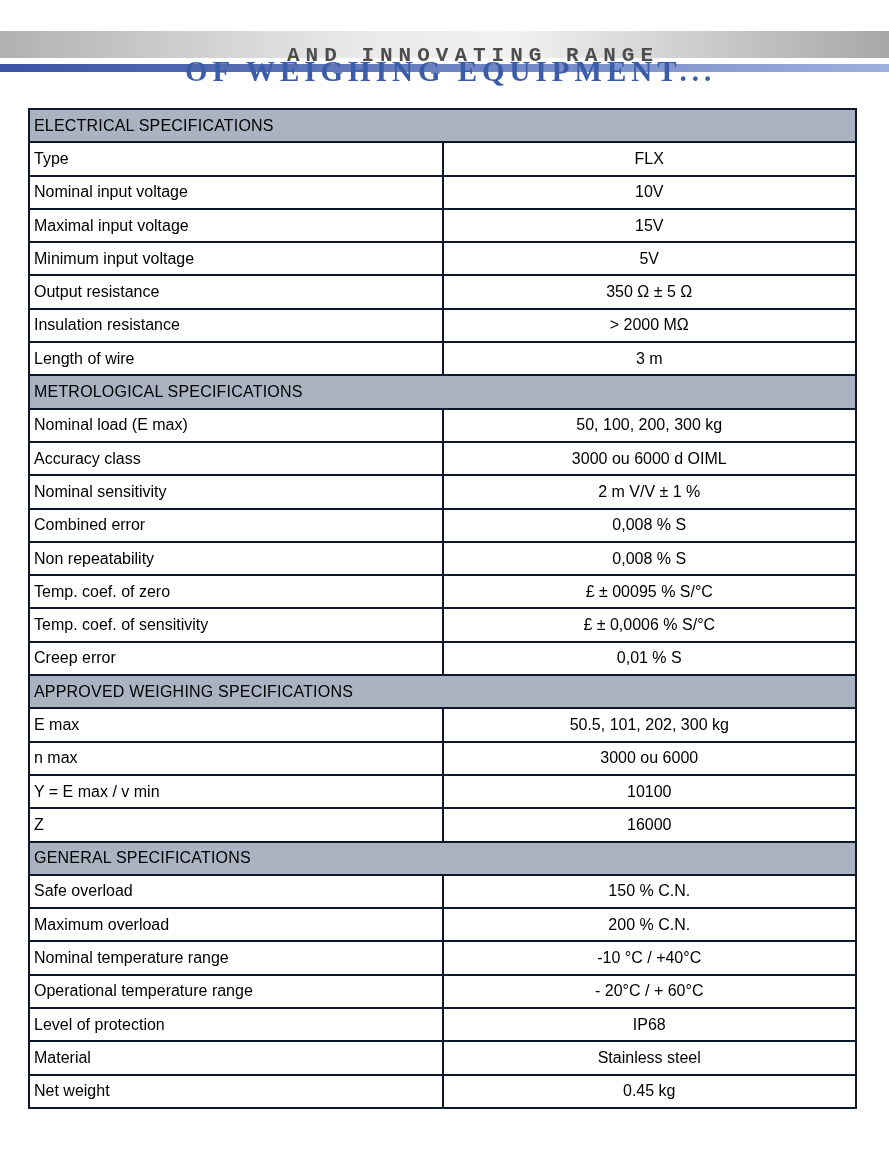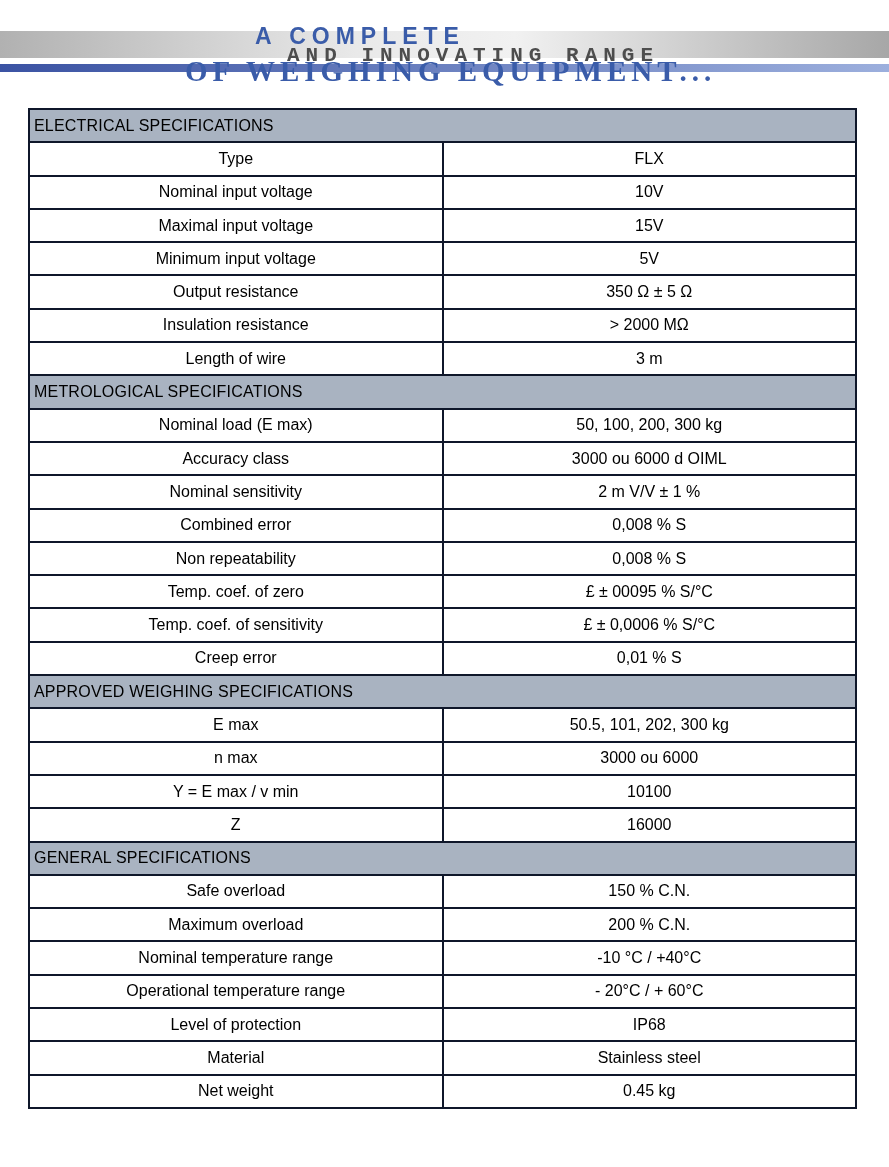--- a/index.html
+++ b/index.html
@@ -84,35 +84,34 @@
   }
   td.section-header {
     background: var(--section-bg, #a9b3c1);
     color: #ffffff;
     font-size: 19.5px;
     letter-spacing: 0.2px;
     padding-left: 4px;
   }
   td.label-cell {
     width: 496px;
-    text-align: center;
+    text-align: left;
   }
   td.value-cell {
     text-align: center;
   }
 </style>
 </head>
 <body>
 
 <div class="page">
 
   <div class="masthead">
     <div class="gray-band"></div>
     <div class="blue-band"></div>
-    <div class="mast-line mast-line-1">A COMPLETE</div>
     <div class="mast-line mast-line-2">AND INNOVATING RANGE</div>
     <div class="mast-line mast-line-3">OF WEIGHING EQUIPMENT...</div>
   </div>
 
   <table class="spec-table">
     <tbody>
         <tr>
           <td colspan="2" class="section-header">ELECTRICAL SPECIFICATIONS</td>
         </tr>
         <tr>

